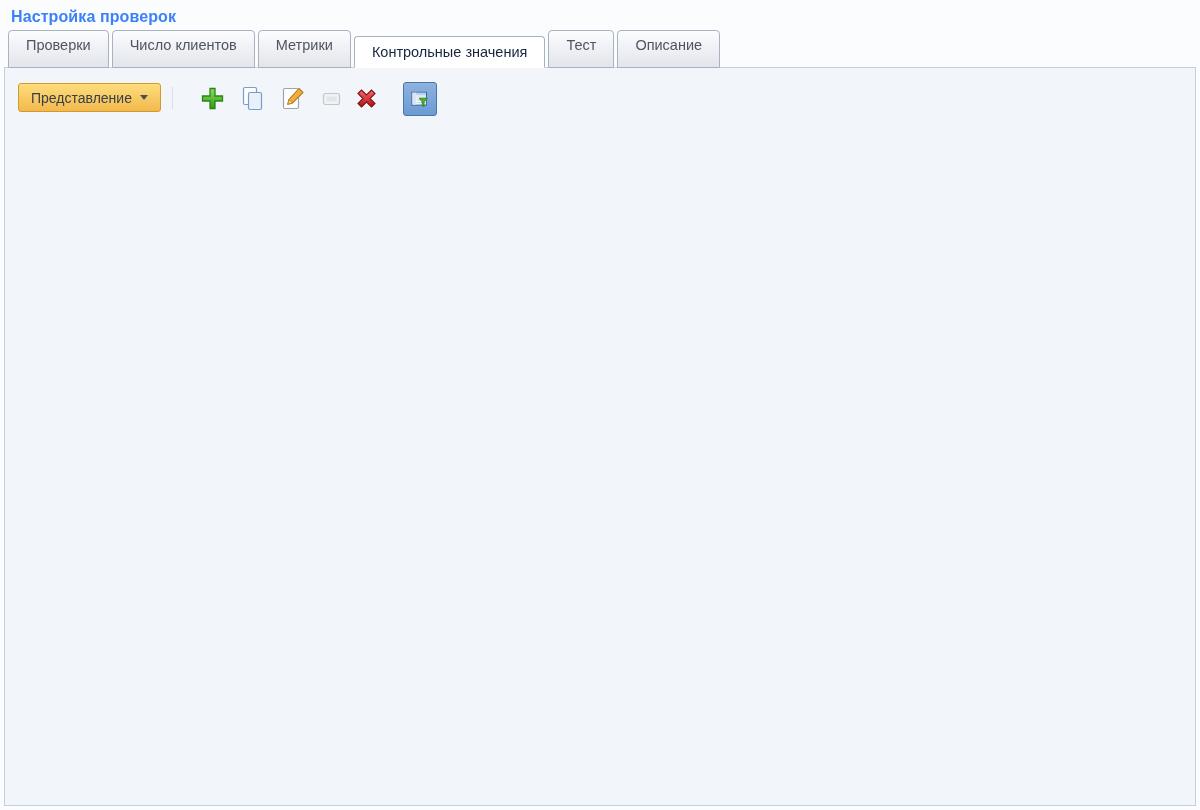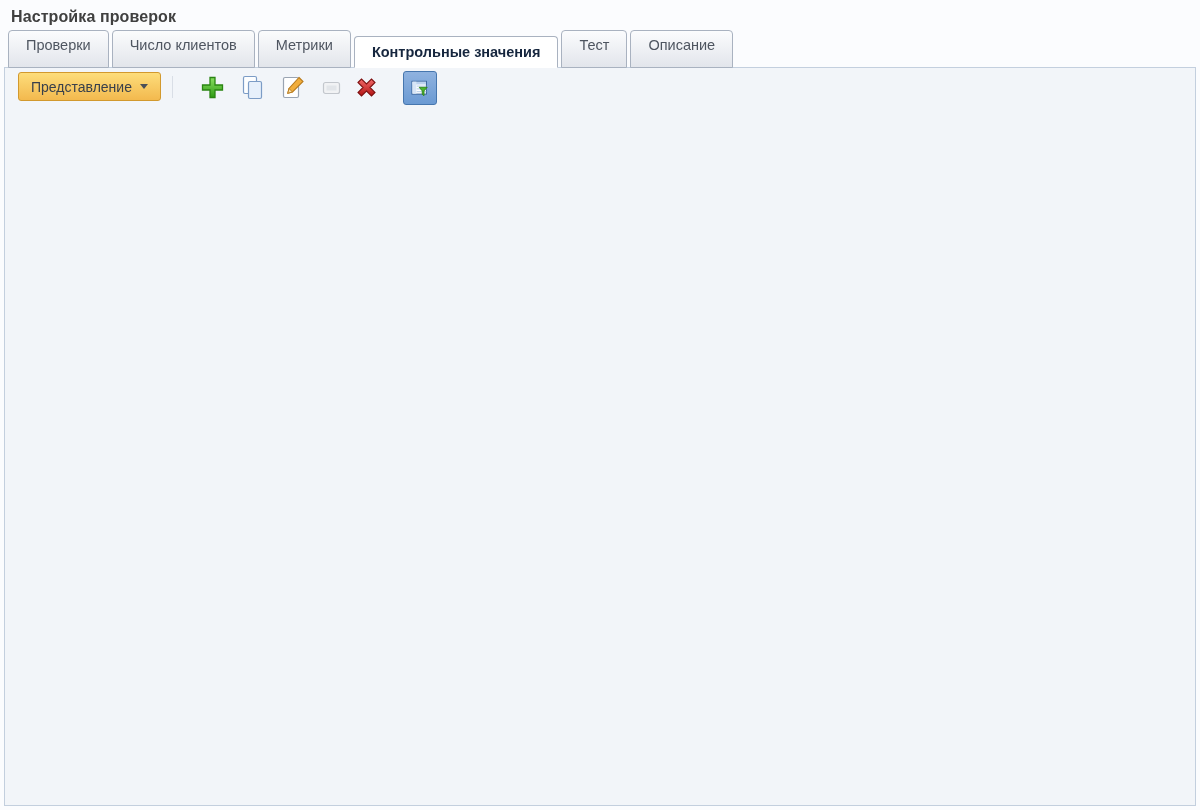--- a/index.html
+++ b/index.html
@@ -7,48 +7,48 @@
   body {
     width:1200px; height:810px; position:relative; overflow:hidden;
     font-family:"Liberation Sans", sans-serif;
     background:#FBFCFE;
     -webkit-font-smoothing:antialiased;
   }
 
   
   .page-title{
     position:absolute; top:8px; left:11px;
-    font-size:16px; font-weight:bold; color:#404040; letter-spacing:.1px;
+    font-size:16px; font-weight:bold; color:#3b82f6; letter-spacing:.1px;
   }
 
   
   .tabs{
     position:absolute; top:36px; left:4px; right:4px; height:32px;
     display:flex; align-items:flex-end; gap:3px; padding-left:4px; z-index:3;
   }
   .tab{
     height:38px; line-height:28px; padding:0 17px;
     background:linear-gradient(#FBFCFD,#E2E5EB);
     border:1px solid #A9B2C0; border-radius:4px 4px 0 0;
     font-size:14.5px; color:#4E5560; cursor:default; white-space:nowrap;
   }
   .tab.active{
     height:32px; line-height:31px;
     background:#FFFFFF; border-bottom:1px solid #FFFFFF;
-    font-weight:bold; color:#16263E;
+    font-weight:normal; color:#16263E;
   }
 
   
   .panel{
     position:absolute; top:67px; left:4px; right:4px; bottom:4px;
     background:#F2F5F9; border:1px solid #C3CFDE; z-index:1;
   }
 
   
-  .toolbar{ position:absolute; top:58px; left:5px; right:5px; height:48px; z-index:2; }
+  .toolbar{ position:absolute; top:69px; left:5px; right:5px; height:48px; z-index:2; }
   .view-button{
     position:absolute; left:13px; top:14px; height:29px; padding:0 12px;
     background:linear-gradient(#FDDD7B,#F3B94E);
     border:1px solid #D2992E; border-radius:3px;
     font-family:"Liberation Sans",sans-serif; font-size:14px; color:#39404B;
     display:flex; align-items:center; gap:8px; cursor:pointer;
   }
   .drop-arrow{
     width:0; height:0; border-left:4.5px solid transparent;
     border-right:4.5px solid transparent; border-top:5px solid #4A4F58;

